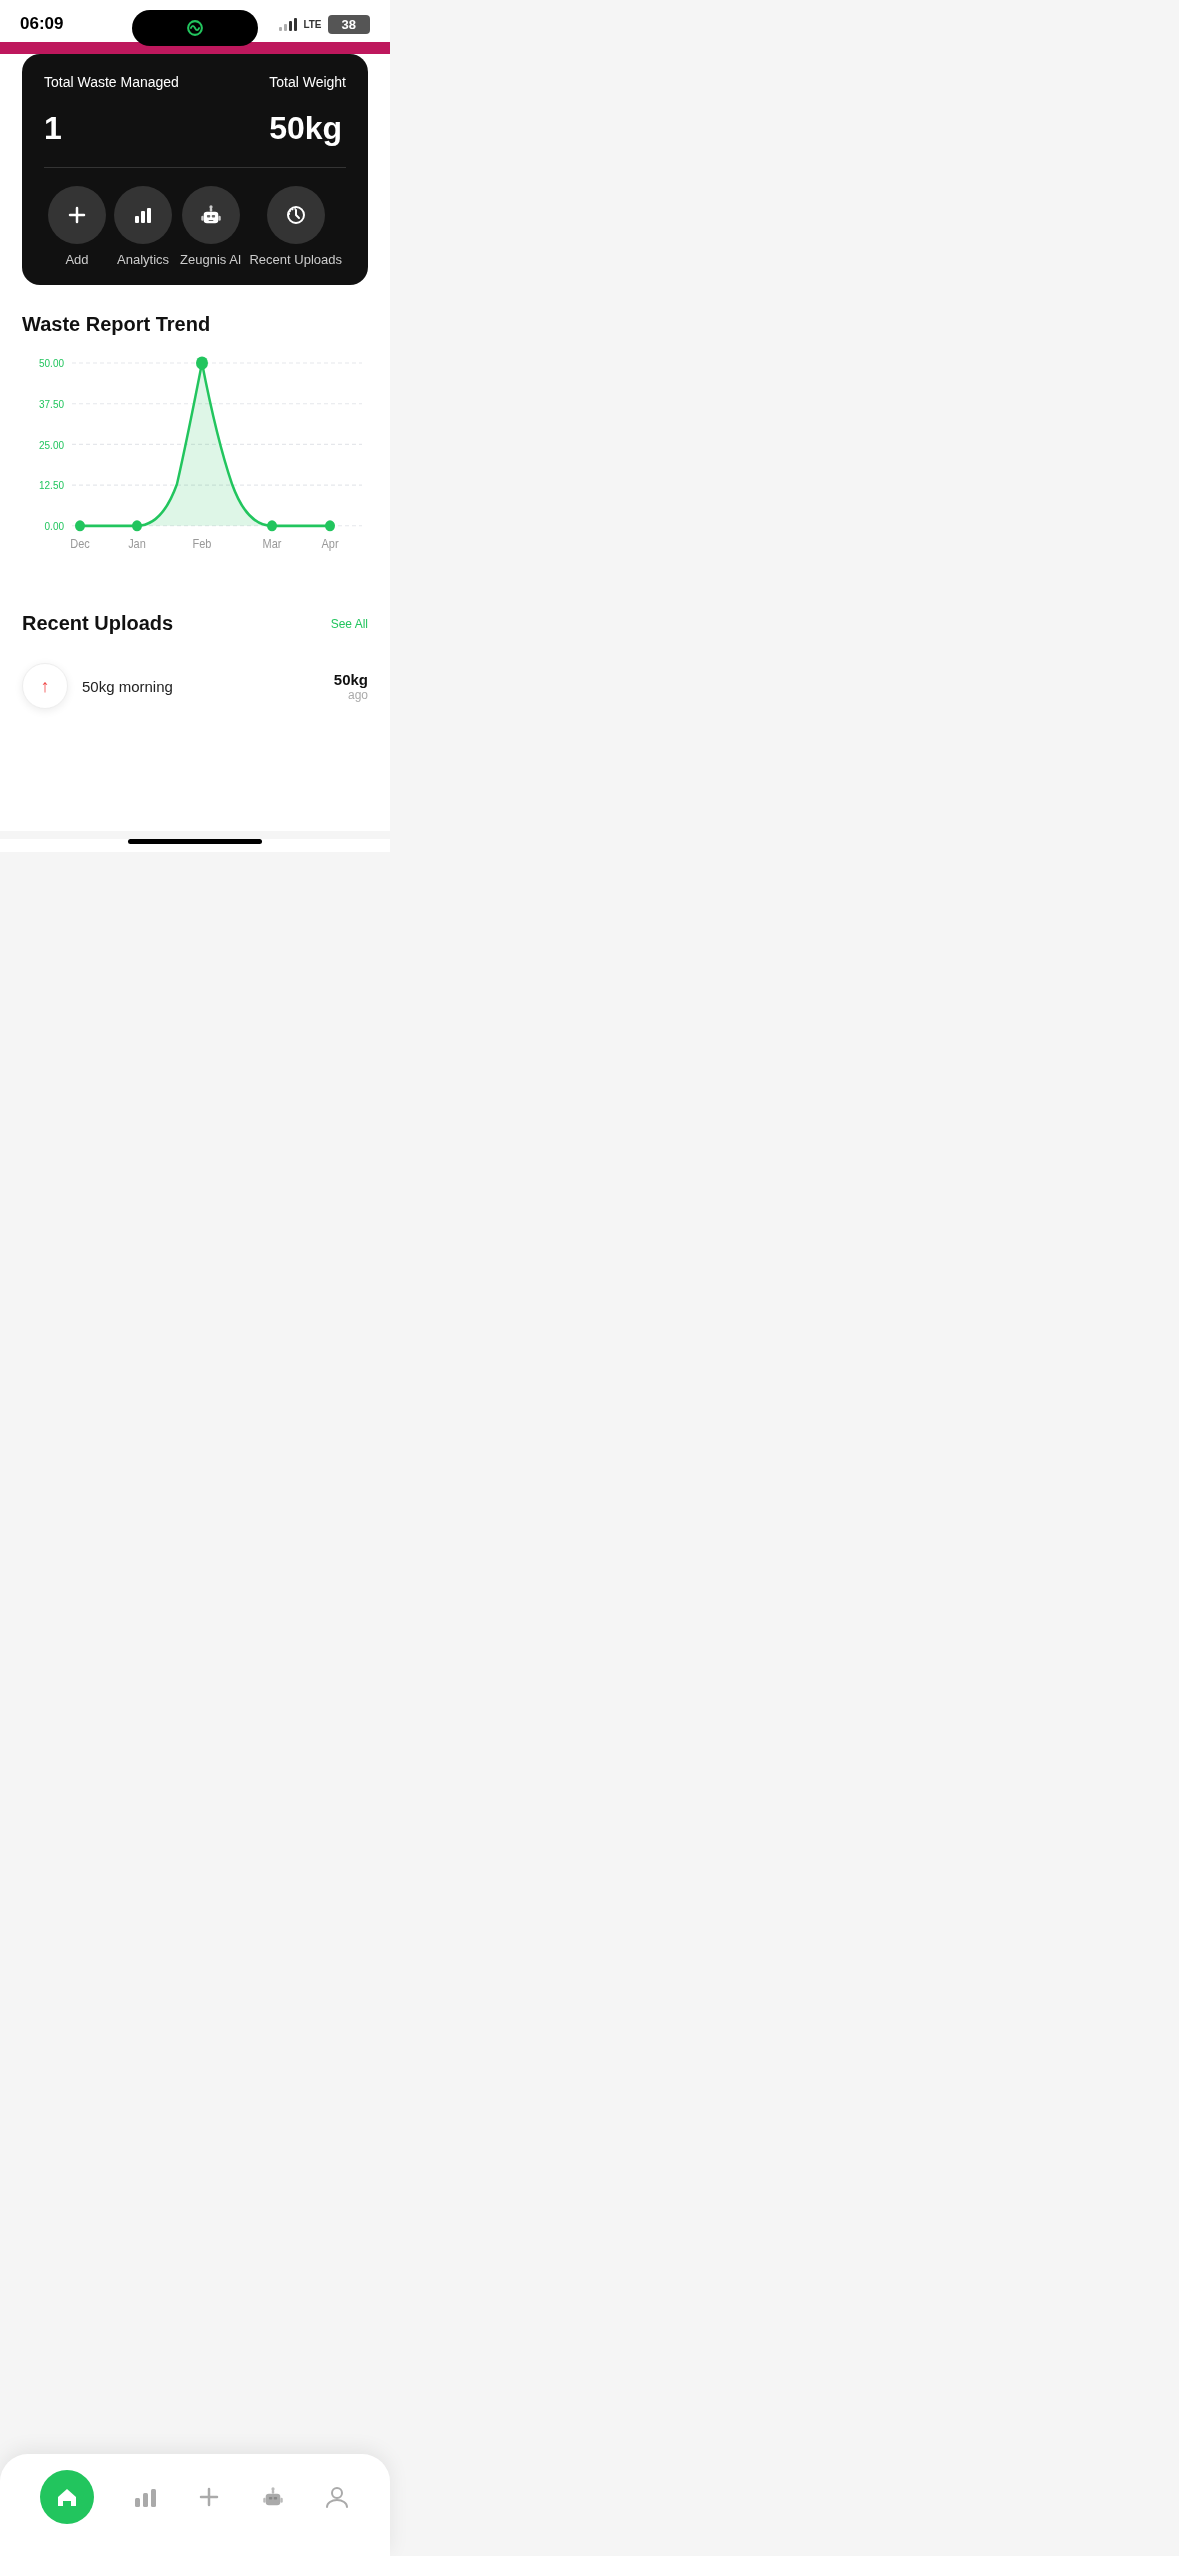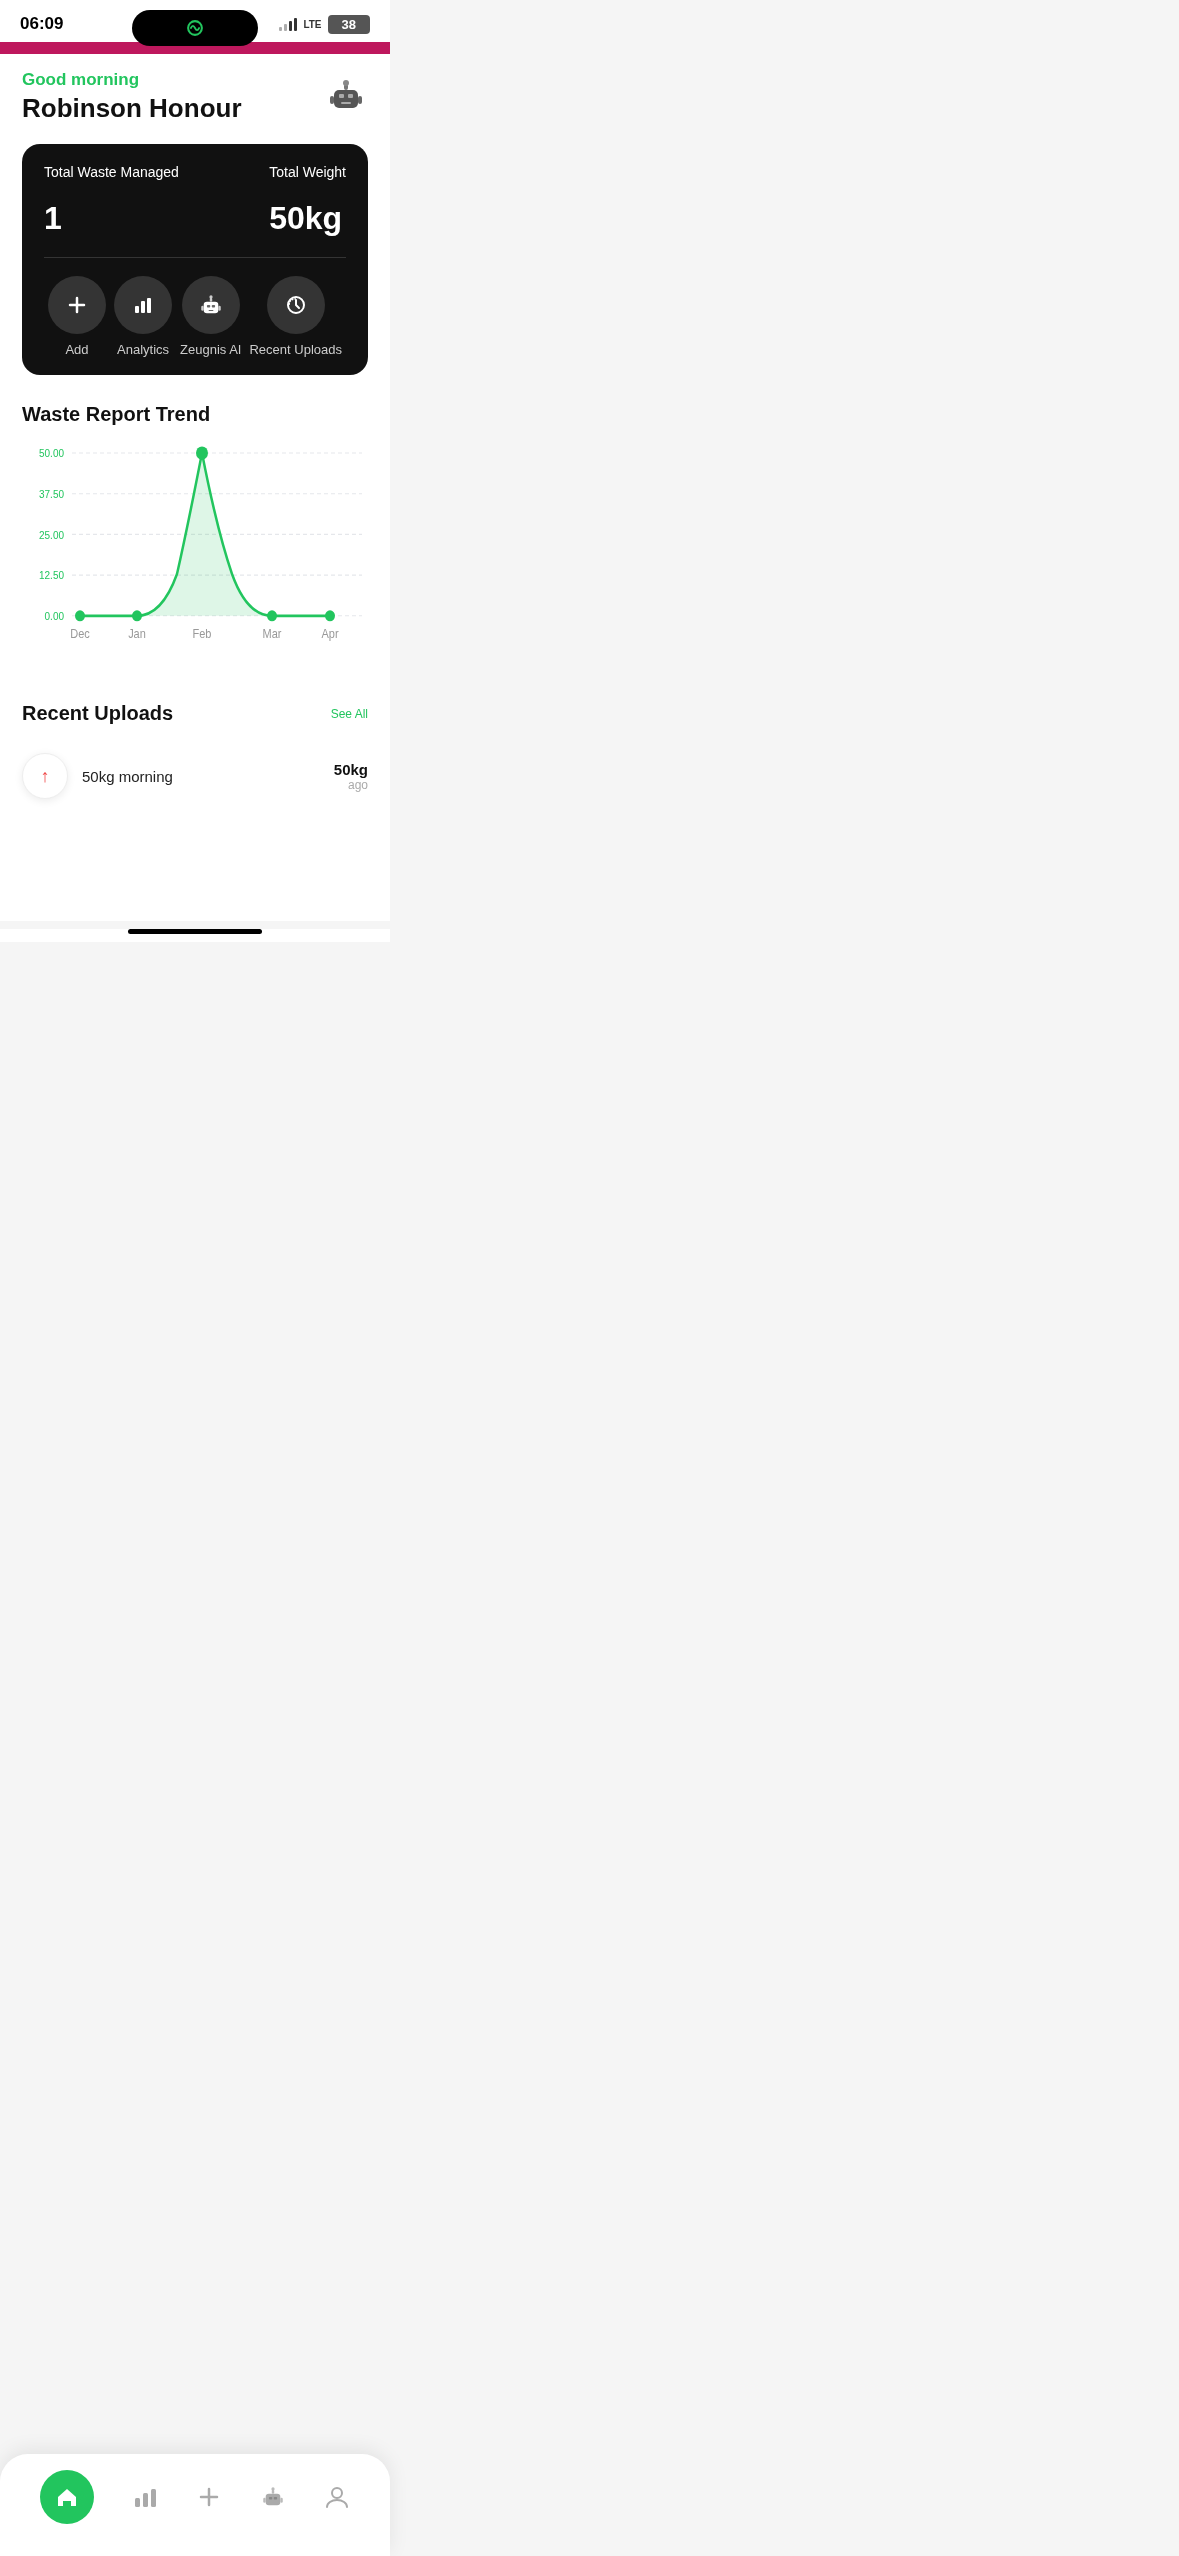--- a/index.html
+++ b/index.html
@@ -318,36 +318,20 @@
   <div class="dynamic-island">
     <svg class="island-icon" viewBox="0 0 32 32" fill="none">
       <circle cx="16" cy="16" r="10" stroke="#22c55e" stroke-width="3" fill="none"></circle>
       <path d="M10 16 Q13 10 16 16 Q19 22 22 16" stroke="#22c55e" stroke-width="2.5" fill="none" stroke-linecap="round"></path>
     </svg>
   </div>
 </div>
 
 <div class="main-content">
 
-  <div class="header">
-    <div>
-      <div class="greeting-text">Good morning</div>
-      <div class="user-name">Robinson Honour</div>
-    </div>
-    <svg class="robot-avatar" viewBox="0 0 44 44" fill="none">
-      <rect x="10" y="16" width="24" height="18" rx="5" fill="#555"></rect>
-      <rect x="15" y="20" width="5" height="4" rx="1" fill="#aaa"></rect>
-      <rect x="24" y="20" width="5" height="4" rx="1" fill="#aaa"></rect>
-      <rect x="17" y="28" width="10" height="2" rx="1" fill="#aaa"></rect>
-      <rect x="20" y="10" width="4" height="6" rx="2" fill="#777"></rect>
-      <circle cx="22" cy="9" r="3" fill="#888"></circle>
-      <rect x="6" y="22" width="4" height="8" rx="2" fill="#666"></rect>
-      <rect x="34" y="22" width="4" height="8" rx="2" fill="#666"></rect>
-    </svg>
-  </div>
 
   <div class="stats-card">
     <div class="stats-row">
       <div class="stat-item">
         <div class="stat-label">Total Waste Managed</div>
         <div class="stat-value">1</div>
       </div>
       <div class="stat-item">
         <div class="stat-label">Total Weight</div>
         <div class="stat-value">50kg</div>

